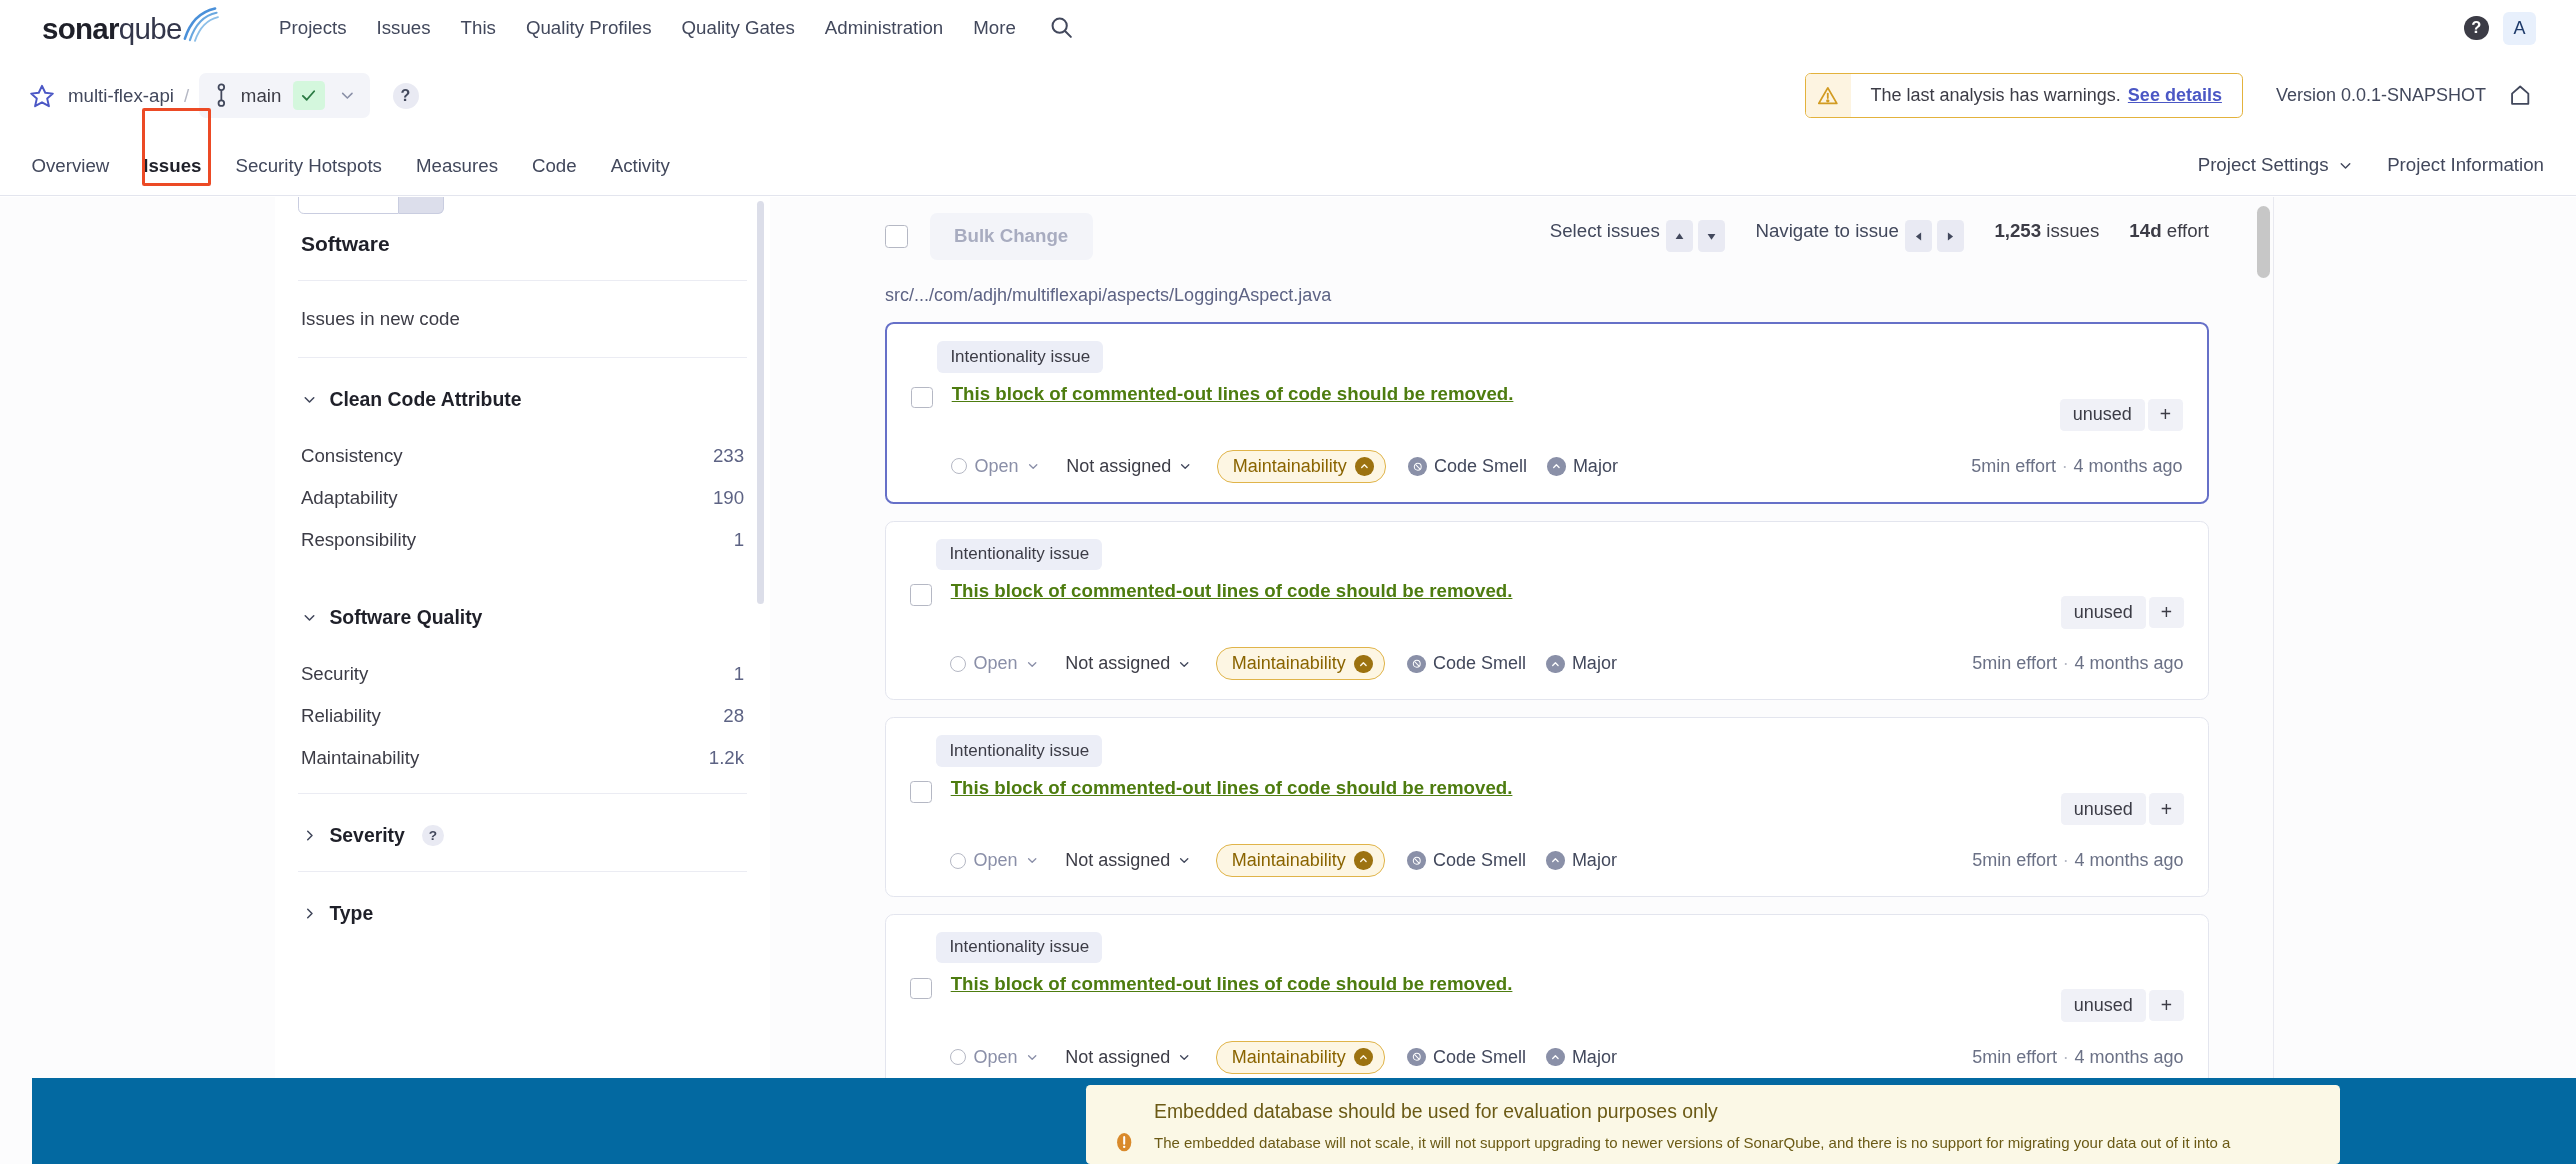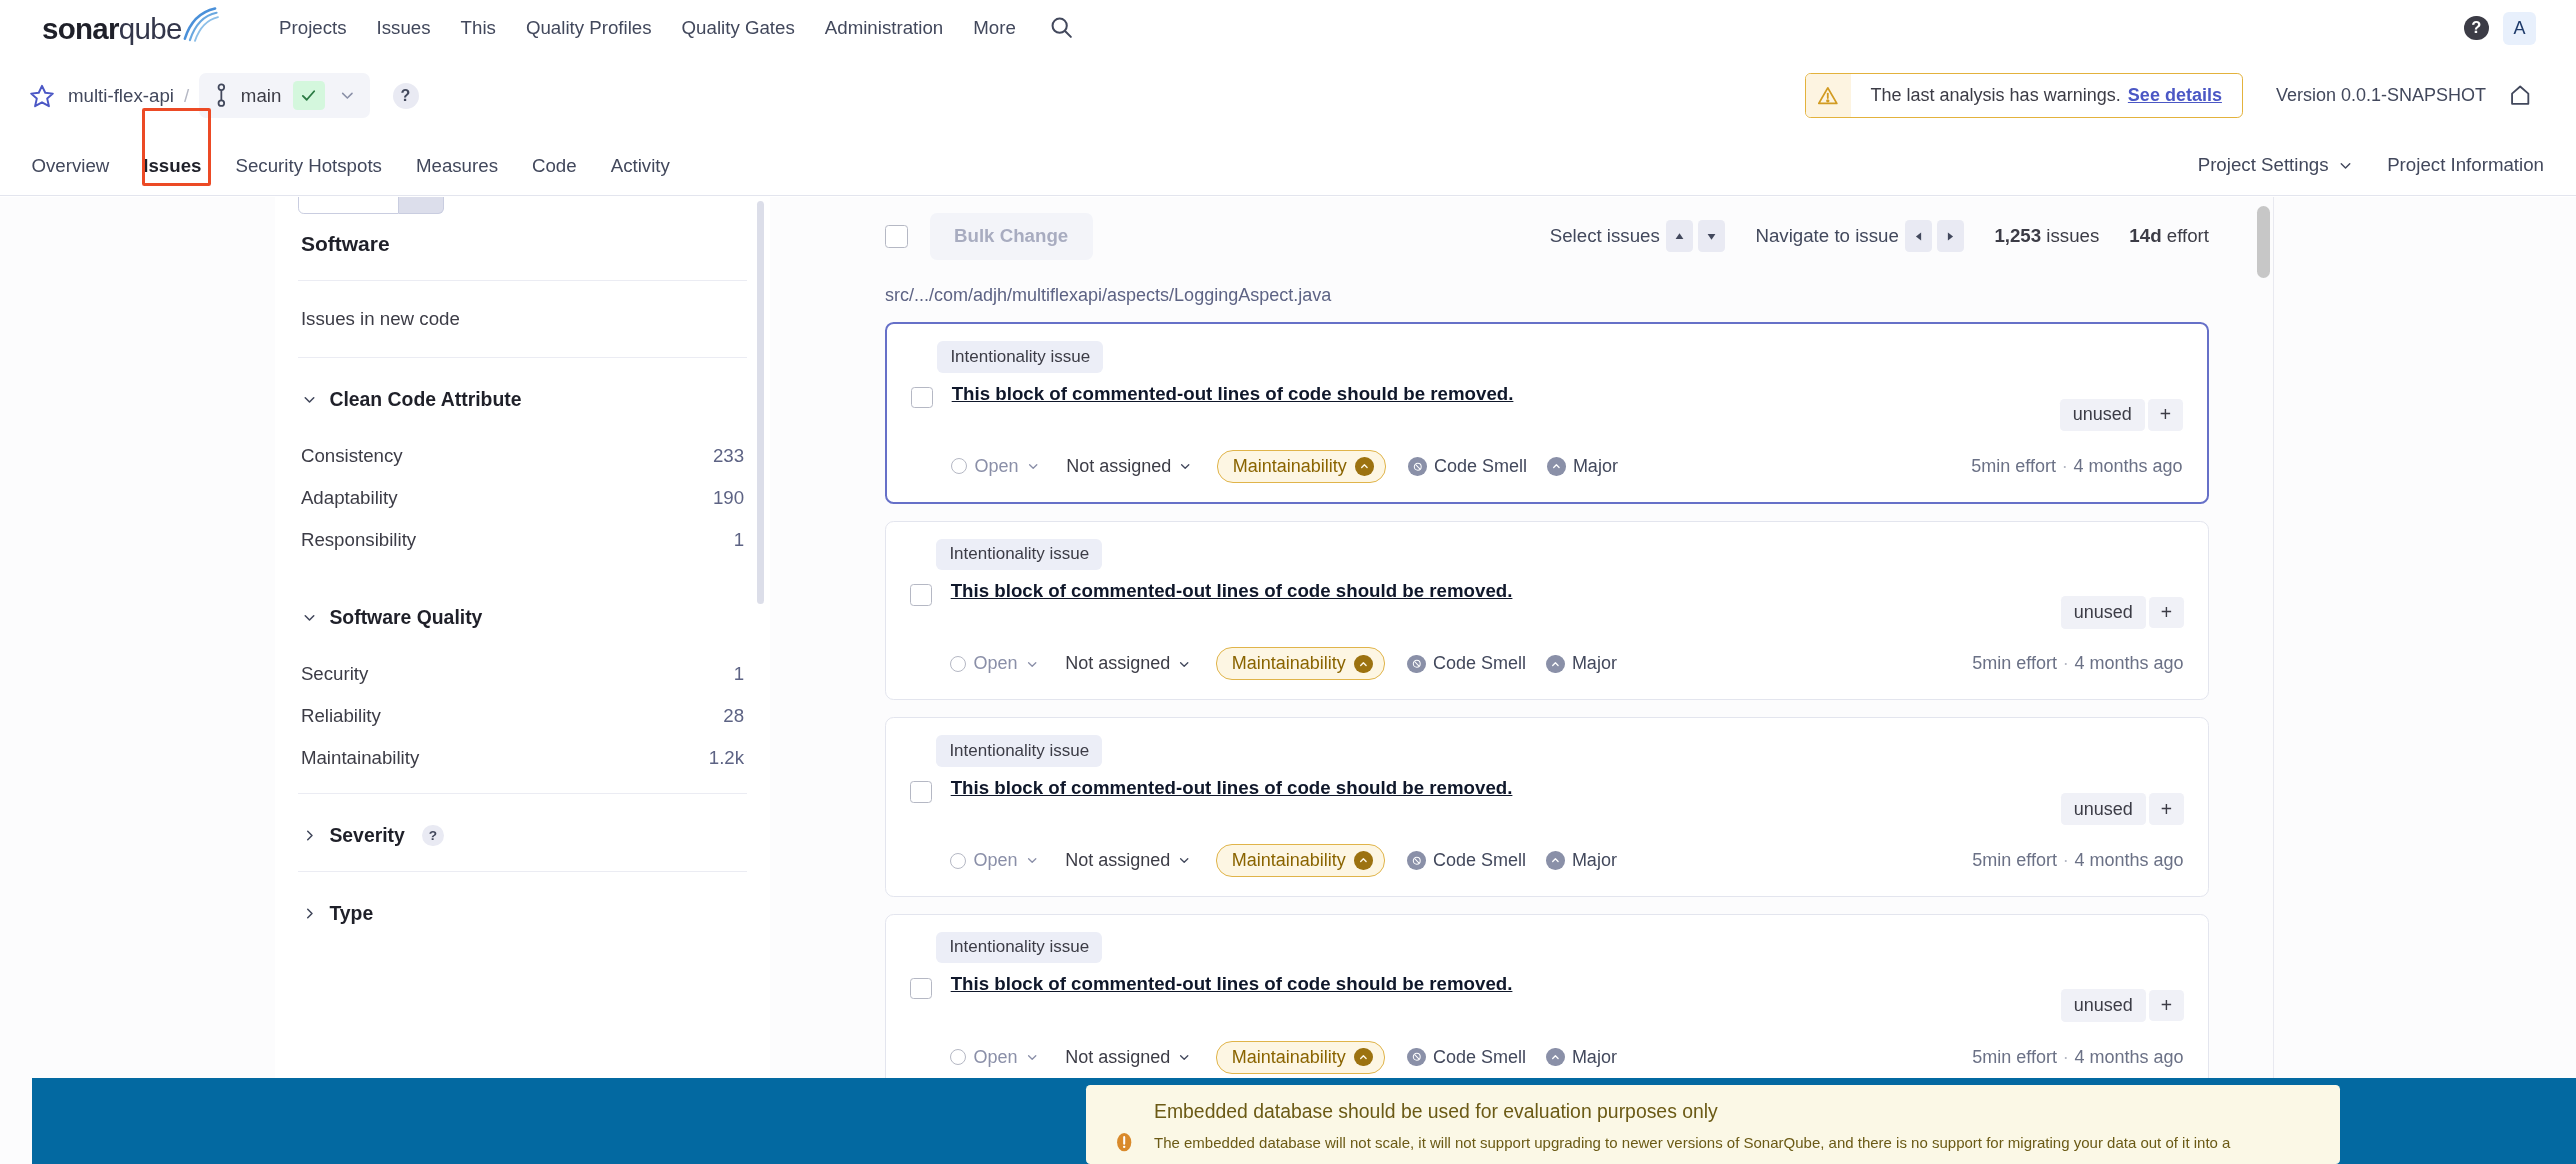--- a/index.html
+++ b/index.html
@@ -166,21 +166,21 @@
   .tb-check {
     width:23px; height:23px; border:1.4px solid #b5b8c4; border-radius:3.6px;
     background:#fff; cursor:pointer; flex:none;
   }
   .bulk-btn {
     margin-left:21.6px; height:47px; padding:0 24.4px; border-radius:7.2px;
     background:#f3f4f9; color:#a8acc0; font-size:18.7px; font-weight:700;
     display:flex; align-items:center; cursor:pointer; border:none;
     font-family:"Liberation Sans", sans-serif;
   }
-  .tb-right { margin-left:auto; display:flex; align-items:center; }
+  .tb-right { margin-left:auto; display:flex; align-items:flex-start; }
   .tb-label { font-size:18.7px; color:#42485c; }
   .sq-btn {
     width:27px; height:32px; border-radius:4.3px; background:#e9eaf3;
     display:flex; align-items:center; justify-content:center;
     margin-left:5.8px; cursor:pointer; color:#42485c; font-size:13px;
   }
   .tb-gap { width:30px; }
   .tb-stat { font-size:18.7px; color:#3c3c46; }
   .tb-stat b { font-weight:700; }
 
@@ -198,21 +198,21 @@
     display:inline-block; background:#eceef7; color:#3c3c46;
     font-size:17px; border-radius:5.8px; padding:5.8px 13px;
     margin-left:26px; margin-bottom:10px;
   }
   .issue-main { display:flex; align-items:flex-start; }
   .issue-check {
     width:21.6px; height:21.6px; border:1.4px solid #b5b8c4; border-radius:3.6px;
     background:#fff; cursor:pointer; flex:none; margin-top:4.3px;
   }
   .issue-msg {
-    font-size:18.7px; font-weight:700; color:#0f172a;
+    font-size:18.7px; font-weight:700; color:#4d7c0f;
     text-decoration:underline; margin-left:18.7px; cursor:pointer;
   }
   .issue-right-top { margin-left:auto; display:flex; align-items:center;margin-top:16px; }
   .chip-unused {
     background:#f0f1f7; color:#3c3c46; font-size:18px;
     border-radius:4.3px; padding:5.8px 13px; cursor:pointer;
   }
   .chip-plus {
     background:#f0f1f7; color:#3c3c46; font-size:19.4px;
     border-radius:4.3px; padding:4.3px 11.5px; margin-left:3.6px; cursor:pointer;

